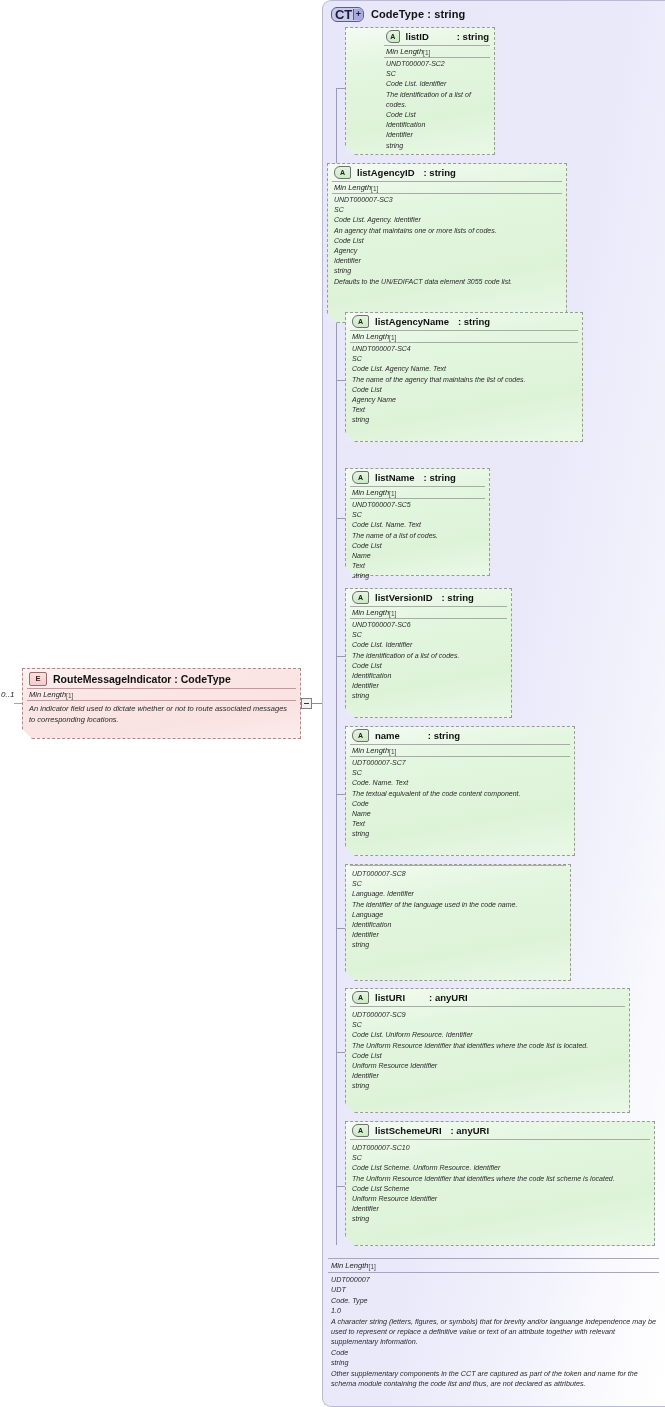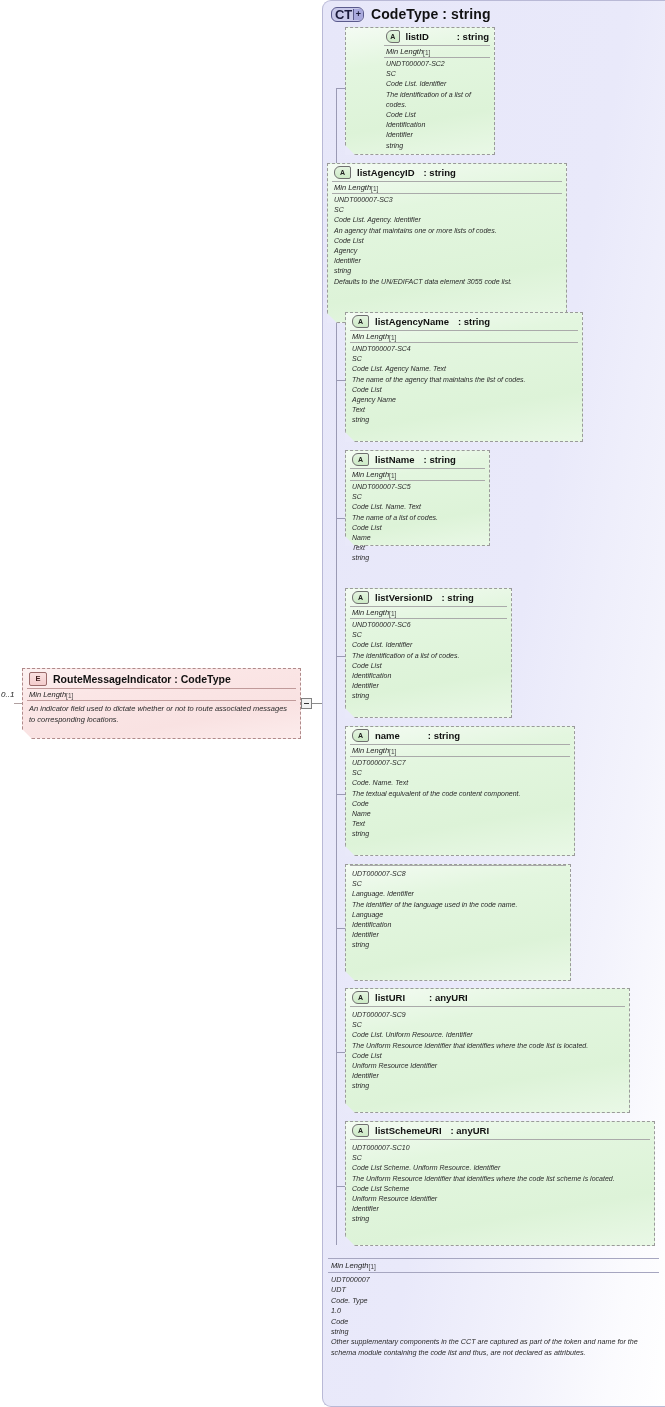--- a/index.html
+++ b/index.html
@@ -28,21 +28,21 @@
     display:inline-flex;align-items:center;
     height:13px;border:1px solid #5a5a8c;border-radius:6px;
     background:#c9c9ea;padding:0 0 0 3px;overflow:hidden;
   }
   .ct-icon .ct-txt{font-size:13px;font-weight:bold;color:#1a1a3a;letter-spacing:-0.2px;line-height:11px;}
   .ct-icon .ct-plus{
     margin-left:1px;width:9px;height:11px;background:#a9a9dd;border-left:1px solid #5a5a8c;
     display:flex;align-items:center;justify-content:center;
     font-size:9px;line-height:9px;color:#1a1a3a;font-weight:bold;
   }
-  #ct-title{font-size:14px;font-weight:bold;color:#111;letter-spacing:0.1px;}
+  #ct-title{font-size:11px;font-weight:bold;color:#111;letter-spacing:0.1px;}
 
   
   #trunk{
     position:absolute;left:336px;top:88px;width:1px;height:1157px;background:#9a9ab4;
   }
   .stub{position:absolute;height:1px;background:#9a9ab4;left:336px;width:10px;}
 
   
   .attr-box{
     position:absolute;
@@ -215,21 +215,21 @@
     <div>SC</div>
     <div>Code List. Agency Name. Text</div>
     <div>The name of the agency that maintains the list of codes.</div>
     <div>Code List</div>
     <div>Agency Name</div>
     <div>Text</div>
     <div>string</div>
   </div>
 </div>
 
-<div class="attr-box" style="left:345px;top:450px;width:145px;height:96px;">
+<div class="attr-box" style="left:345px;top:468px;width:145px;height:108px;">
   <div class="attr-head">
     <span class="a-icon">A</span>
     <span class="attr-name">listName</span>
     <span class="attr-name" style="margin-left:3px">: string</span>
   </div>
   <div class="sep"></div>
   <div class="minlen">
     <span>Min Length</span>
     <span class="occ">[1]</span>
   </div>
@@ -351,20 +351,21 @@
   <div class="minlen">
     <span>Min Length</span>
     <span class="occ">[1]</span>
   </div>
   <div class="sep"></div>
   <div class="facets">
     <div>UDT000007</div>
     <div>UDT</div>
     <div>Code. Type</div>
     <div>1.0</div>
+    <div>A character string (letters, figures, or symbols) that for brevity and/or languange independence may be used to represent or replace a definitive value or text of an attribute together with relevant supplementary information.</div>
     <div>Code</div>
     <div>string</div>
     <div>Other supplementary components in the CCT are captured as part of the token and name for the schema module containing the code list and thus, are not declared as attributes.</div>
   </div>
 </div>
 
 <div id="occurs">0..1</div>
 <div id="elem-left-tick"></div>
 
 <div id="elem-box">

